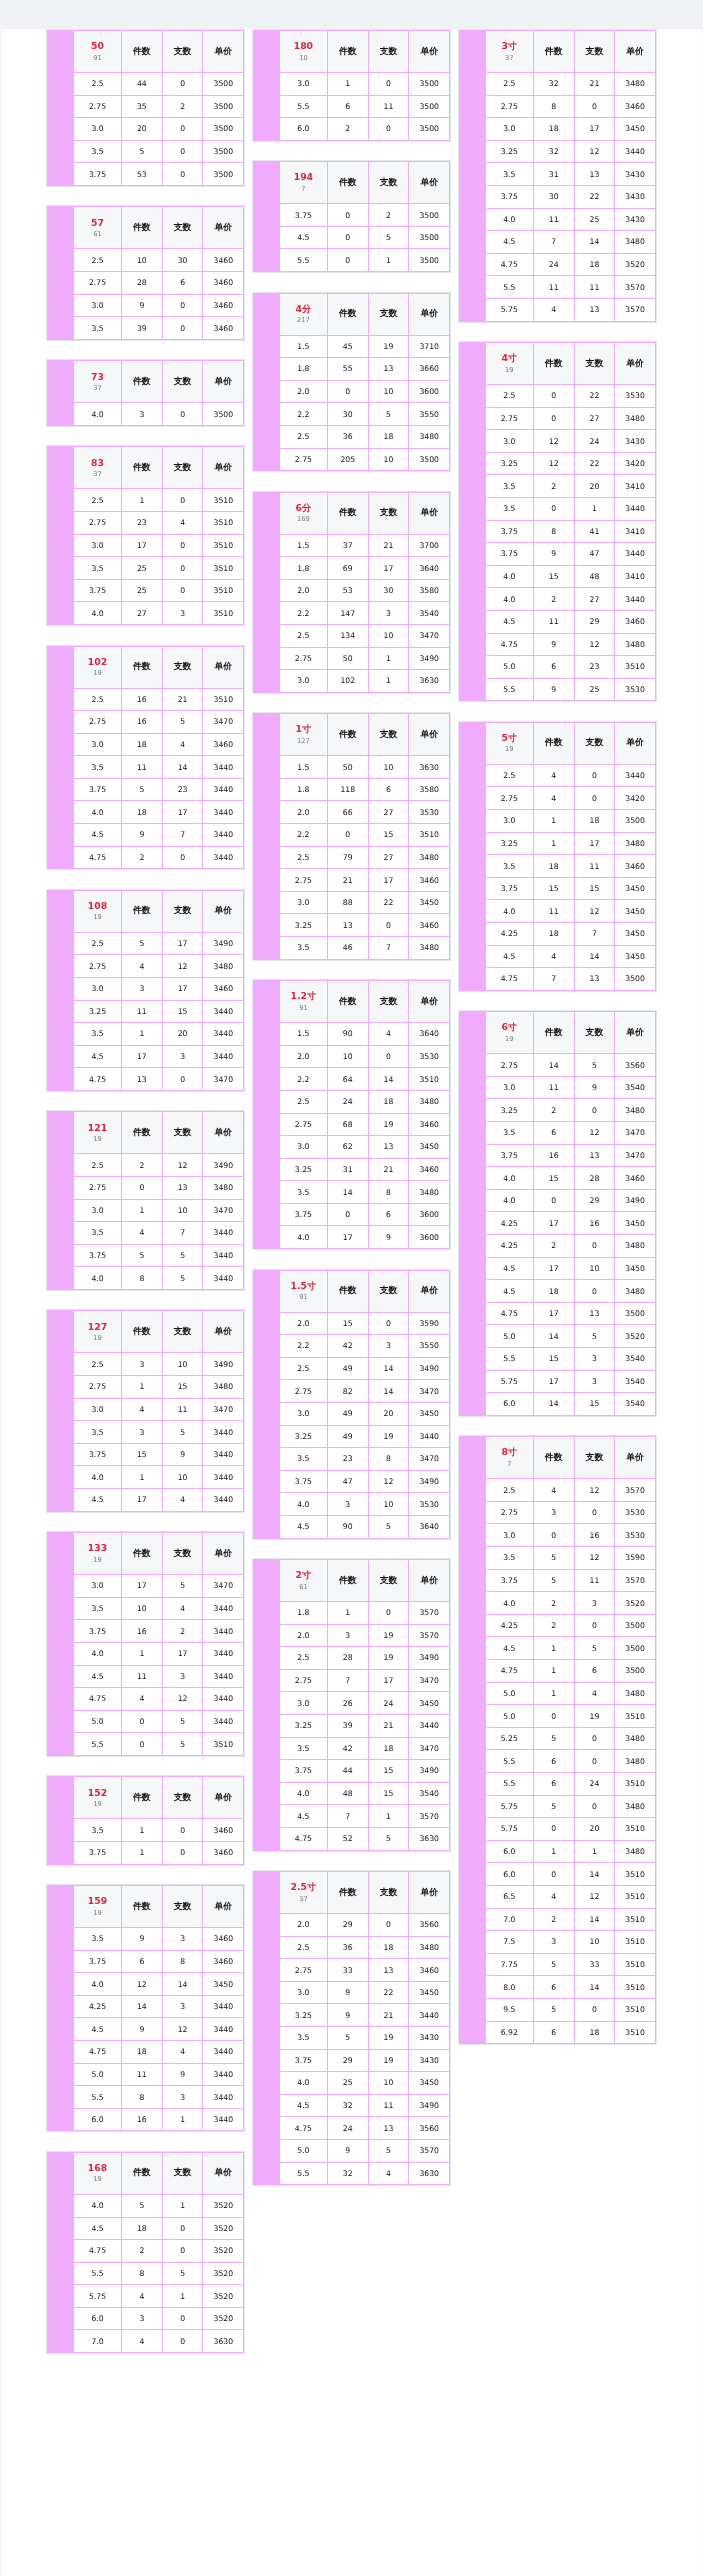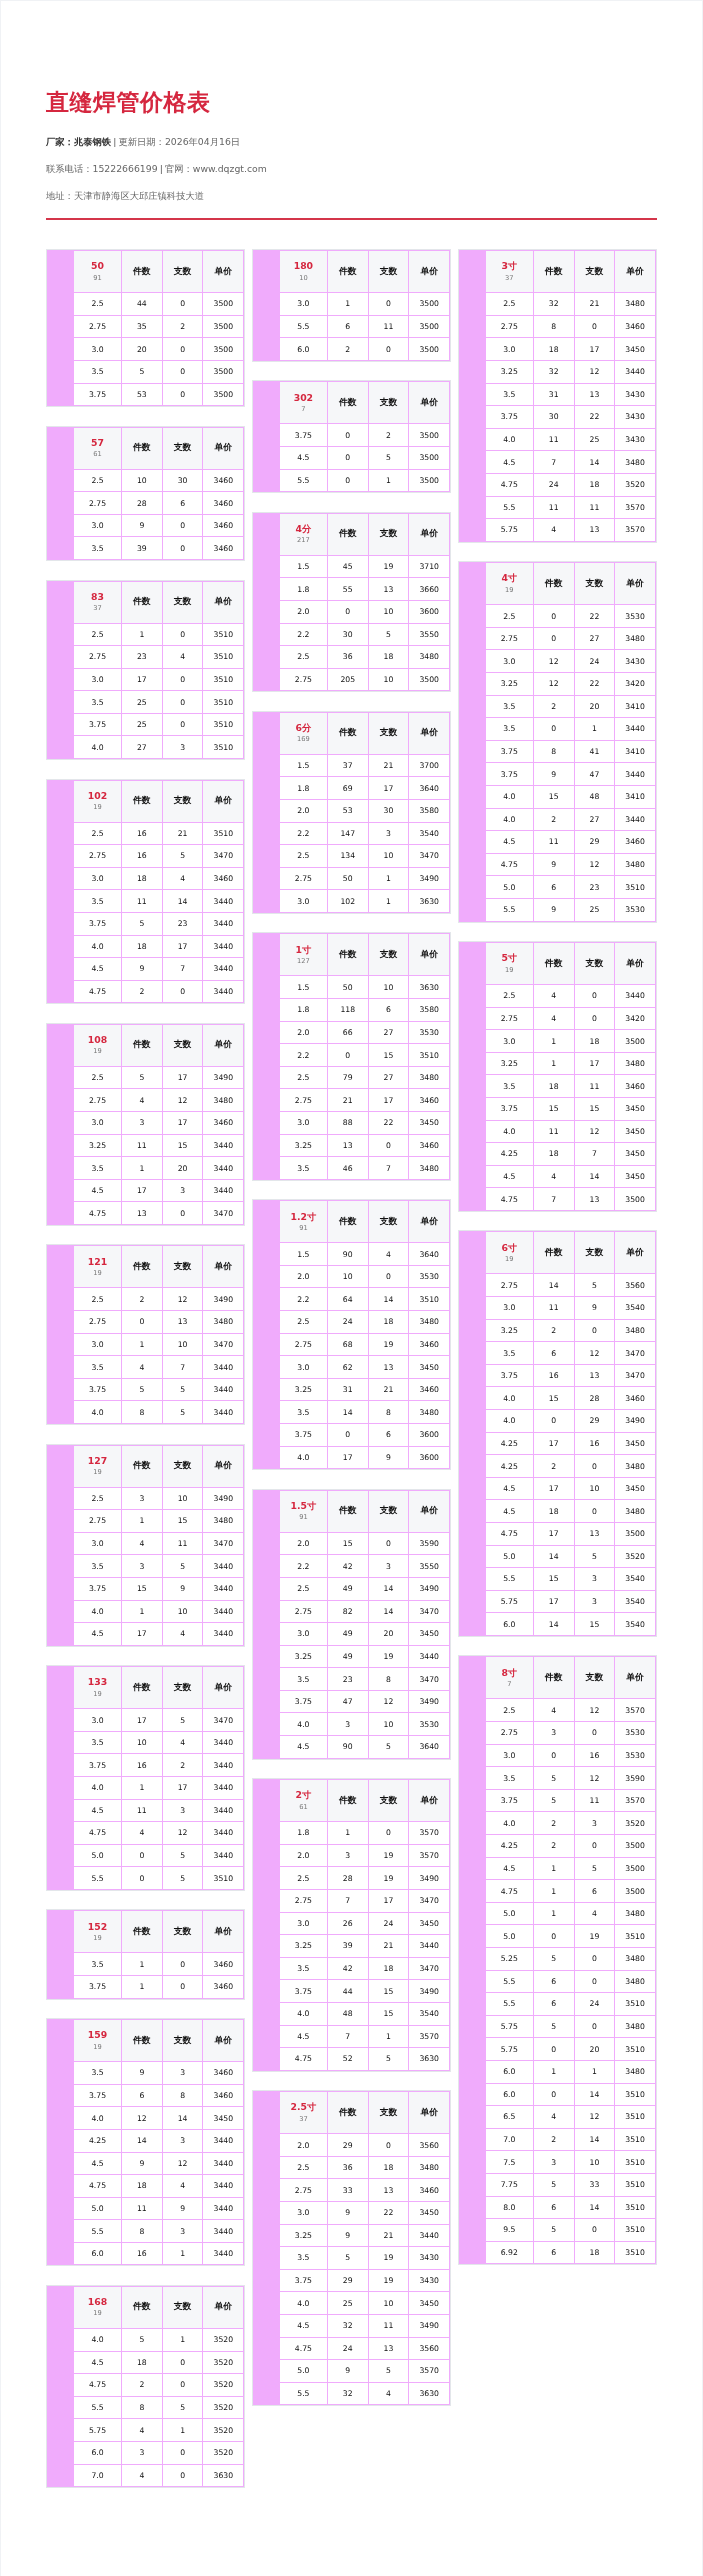--- a/index.html
+++ b/index.html
@@ -68,33 +68,20 @@
     font-size: 7.7px;
     color: #111;
   }
   td.thick { color: #9a6b3f; }
   td.price-val { color: #1e6fbf; }
 </style>
 </head>
 <body>
 
 <div class="page">
-  <div class="header">
-    <h1 class="title">直缝焊管价格表</h1>
-    <div class="meta">
-      <div class="meta-line">
-        <b>厂家：兆泰钢铁</b><span class="sep">|</span><span>更新日期：2026年04月16日</span>
-      </div>
-      <div class="meta-line">
-        <span>联系电话：15222666199</span><span class="sep">|</span><span>官网：www.dqzgt.com</span>
-      </div>
-      <div class="meta-line">地址：天津市静海区大邱庄镇科技大道</div>
-    </div>
-    <div class="red-rule"></div>
-  </div>
 
   <div class="grid" id="grid">
       <div class="col">
         <table class="price">
           <thead>
             <tr>
       <th class="spec">
         <span class="spec-main">50</span>
         <span class="spec-sub">91</span>
       </th>
@@ -165,20 +152,41 @@
         <td class="thick">3.0</td>
         <td>9</td>
         <td>0</td>
         <td class="price-val">3460</td>
       </tr>
             <tr>
         <td class="thick">3.5</td>
         <td>39</td>
         <td>0</td>
         <td class="price-val">3460</td>
+      </tr>
+          </tbody>
+        </table>
+        <table class="price">
+          <thead>
+            <tr>
+      <th class="spec">
+        <span class="spec-main">73</span>
+        <span class="spec-sub">37</span>
+      </th>
+      <th>件数</th>
+      <th>支数</th>
+      <th>单价</th>
+    </tr>
+          </thead>
+          <tbody>
+            <tr>
+        <td class="thick">4.0</td>
+        <td>3</td>
+        <td>0</td>
+        <td class="price-val">3500</td>
       </tr>
           </tbody>
         </table>
         <table class="price">
           <thead>
             <tr>
       <th class="spec">
         <span class="spec-main">83</span>
         <span class="spec-sub">37</span>
       </th>
@@ -702,21 +710,21 @@
         <td>2</td>
         <td>0</td>
         <td class="price-val">3500</td>
       </tr>
           </tbody>
         </table>
         <table class="price">
           <thead>
             <tr>
       <th class="spec">
-        <span class="spec-main">302</span>
+        <span class="spec-main">194</span>
         <span class="spec-sub">7</span>
       </th>
       <th>件数</th>
       <th>支数</th>
       <th>单价</th>
     </tr>
           </thead>
           <tbody>
             <tr>
         <td class="thick">3.75</td>

